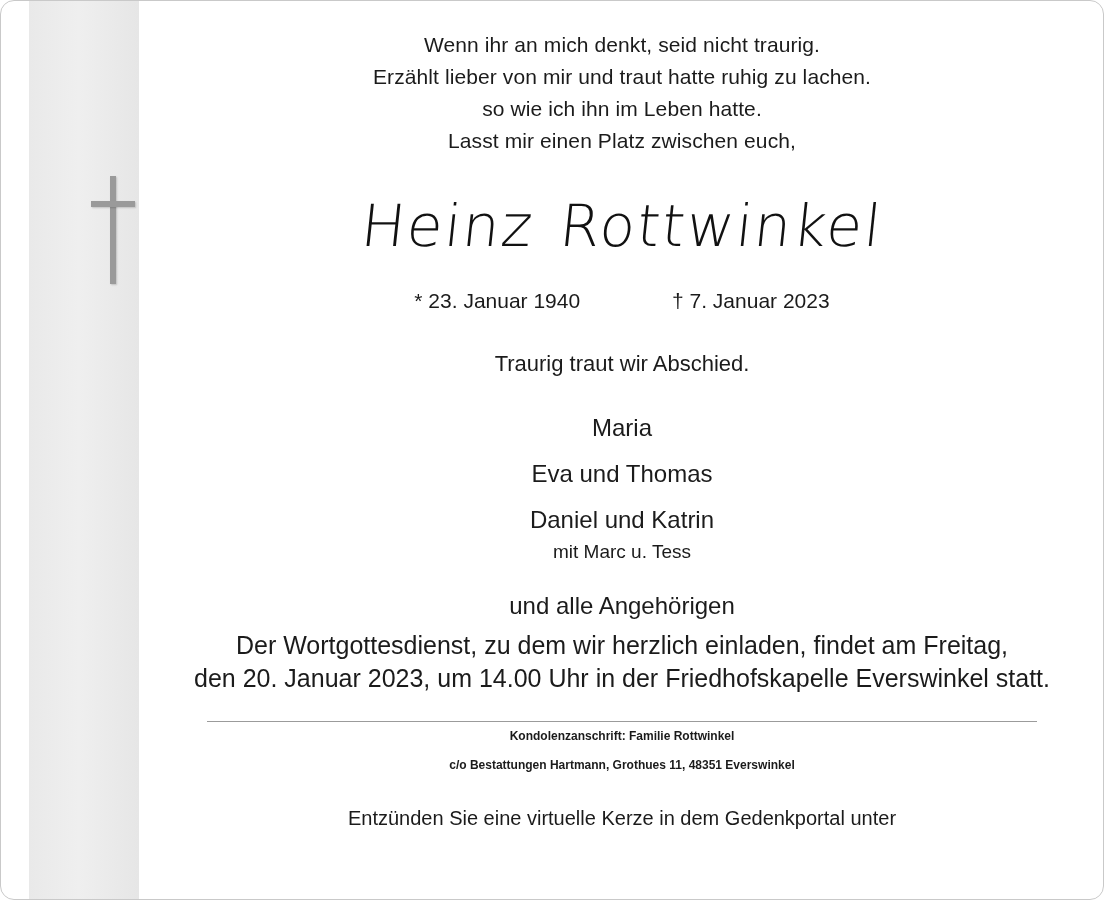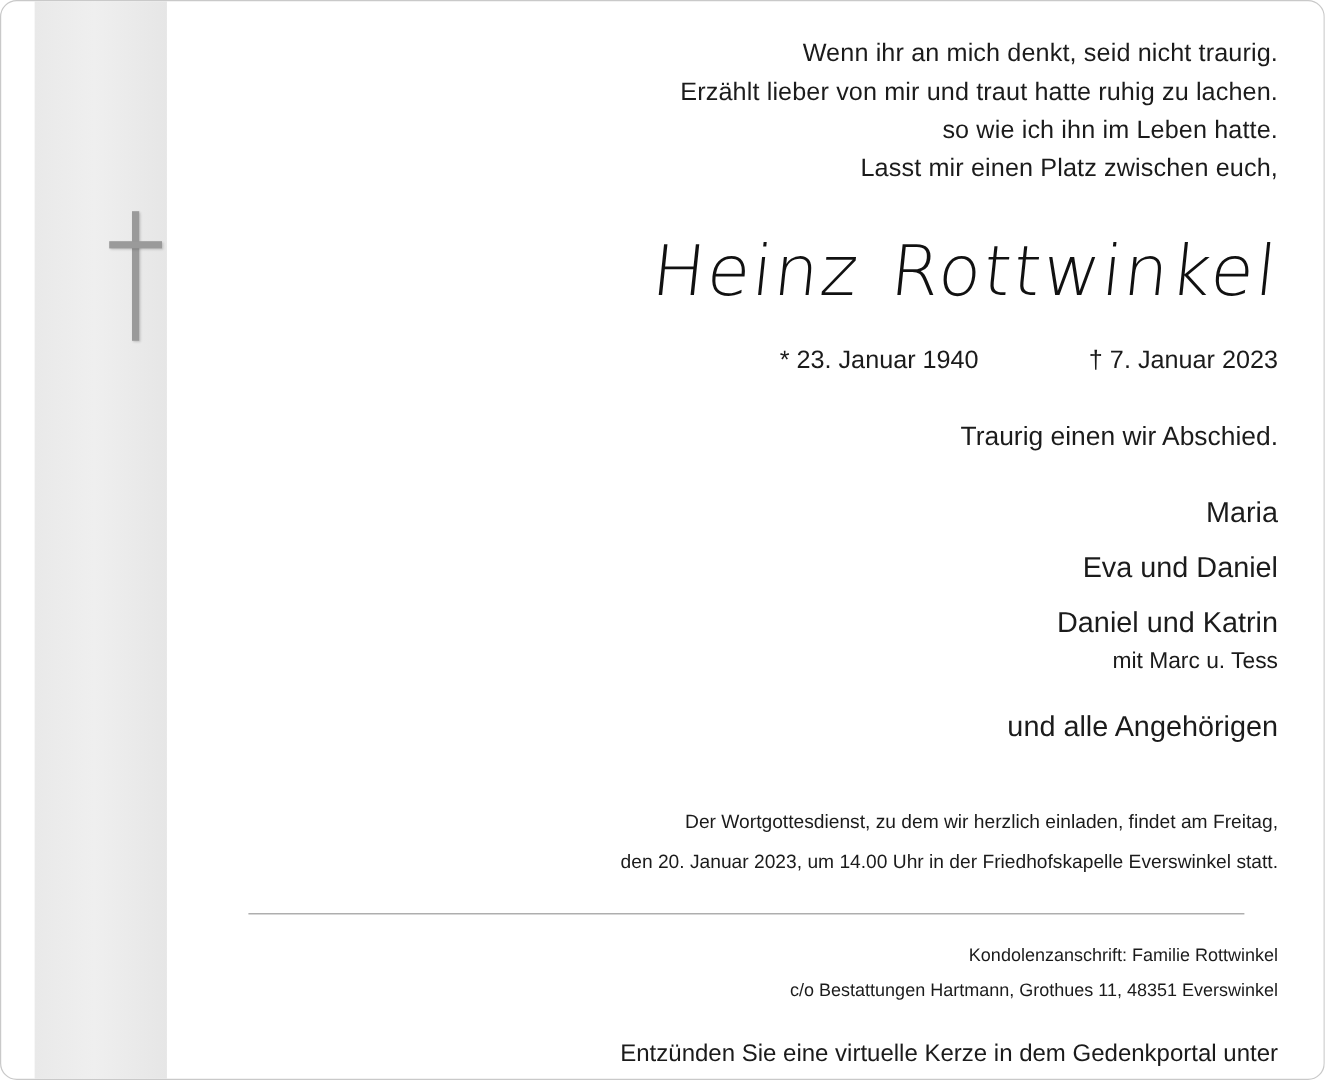--- a/index.html
+++ b/index.html
@@ -73,21 +73,21 @@
 
   
   .content {
     position: absolute;
     left: 138px;
     top: 0;
     width: 966px;
     height: 848px;
     box-sizing: border-box;
     padding: 20px 40px 0 40px;
-    text-align: right;
+    text-align: center;
   }
 
   .poem {
     margin-top: 8px;
     font-size: 21px;
     line-height: 32px;
     color: #1b1b1b;
     letter-spacing: 0.1px;
   }
   .poem div { white-space: nowrap; }
@@ -127,37 +127,36 @@
     line-height: 30px;
     display: block;
     margin-top: -6px;
   }
   .family .relatives {
     display: block;
     margin-top: 16px;
   }
 
   .service {
-    margin-top: 40px;
-    font-size: 16px;
+    font-size: 25px;
     line-height: 33px;
   }
   .service div { white-space: nowrap; }
 
   .rule {
     width: 830px;
     height: 1px;
     background: #9b9b9b;
     margin: 26px auto 0 auto;
   }
 
   .condolence {
-    margin-top: 20px;
-    font-size: 15px;
+    font-size: 12px;
     line-height: 29px;
+    font-weight: bold;
   }
 
   .candle {
     margin-top: 24px;
     font-size: 20px;
     line-height: 29px;
   }
 </style>
 </head>
 <body>
@@ -183,25 +182,25 @@
 
     <div class="name">
       <span>Heinz</span><span class="gap"></span><span>Rottwinkel</span>
     </div>
 
     <div class="dates">
       <span class="birth">* 23. Januar 1940</span>
       <span class="death">† 7. Januar 2023</span>
     </div>
 
-    <div class="farewell">Traurig einen wir Abschied.</div>
+    <div class="farewell">Traurig traut wir Abschied.</div>
 
     <div class="family">
       <div>Maria</div>
-      <div>Eva und Daniel</div>
+      <div>Eva und Thomas</div>
       <div>Daniel und Katrin</div>
       <span class="sub">mit Marc u. Tess</span>
       <span class="relatives">und alle Angehörigen</span>
     </div>
 
     <div class="service">
       <div>Der Wortgottesdienst, zu dem wir herzlich einladen, findet am Freitag,</div>
       <div>den 20. Januar 2023, um 14.00 Uhr in der Friedhofskapelle Everswinkel statt.</div>
     </div>
 

